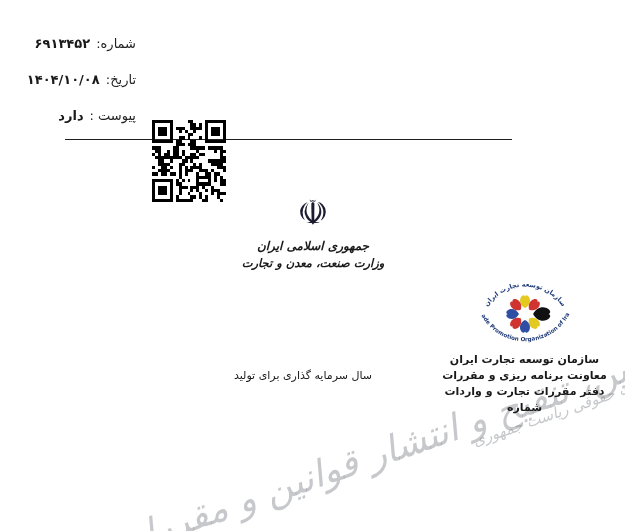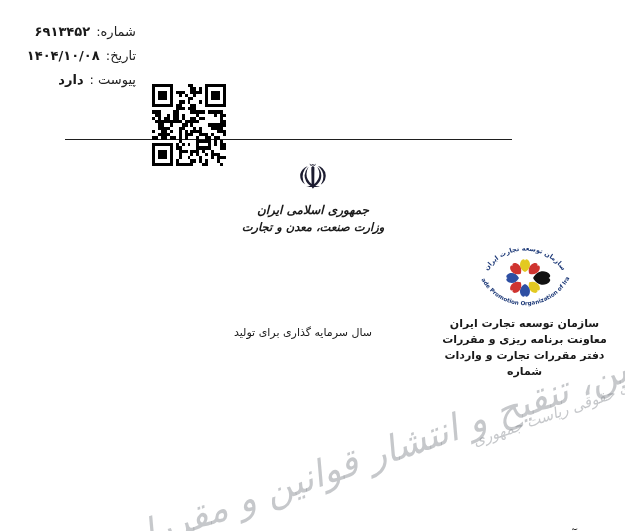--- a/index.html
+++ b/index.html
@@ -5,30 +5,30 @@
   html,body{margin:0;padding:0;background:#e9e9e9;}
   .page{
     position:relative;width:625px;height:531px;background:#ffffff;
     font-family:"DejaVu Sans",sans-serif;color:#1a1a1a;overflow:hidden;
     margin:0 auto;
   }
   
   .meta{position:absolute;left:14px;top:24px;width:122px;direction:rtl;}
   .meta-row{display:flex;align-items:baseline;gap:6px;margin-bottom:9px;}
   .meta-label{font-size:13px;color:#222;}
-  .meta-value{font-size:13px;font-weight:bold;letter-spacing:.5px;}
+  .meta-value{font-size:13px;font-weight:bold;letter-spacing:.5px;margin-top:12px;}
   
   .qr{position:absolute;left:152px;top:12px;width:74px;height:82px;}
   .qr svg{width:100%;height:100%;}
   
   .center-head{position:absolute;left:238px;top:4px;width:150px;text-align:center;direction:rtl;}
   .emblem{font-size:35px;line-height:38px;color:#1c1c30;}
   .country{font-size:12px;font-weight:700;font-style:italic;margin-top:7px;}
   .ministry{font-size:11.5px;font-weight:700;font-style:italic;margin-top:3px;}
-  .slogan{position:absolute;left:233px;top:96px;width:140px;text-align:center;
+  .slogan{position:absolute;left:233px;top:103px;width:140px;text-align:center;
           font-size:11px;font-weight:500;direction:rtl;}
   
   .right-head{position:absolute;left:432px;top:2px;width:185px;text-align:center;direction:rtl;}
   .tpo-logo{width:100px;height:66px;overflow:visible;}
   .right-lines{margin-top:1px;font-size:11px;font-weight:600;line-height:16px;}
   
   .rule{position:absolute;left:65px;top:139px;width:447px;border-top:1.5px solid #1f1f1f;}
   
   .recipient{position:absolute;right:11px;top:147px;direction:rtl;text-align:right;
              font-size:13px;font-weight:bold;line-height:23px;}

